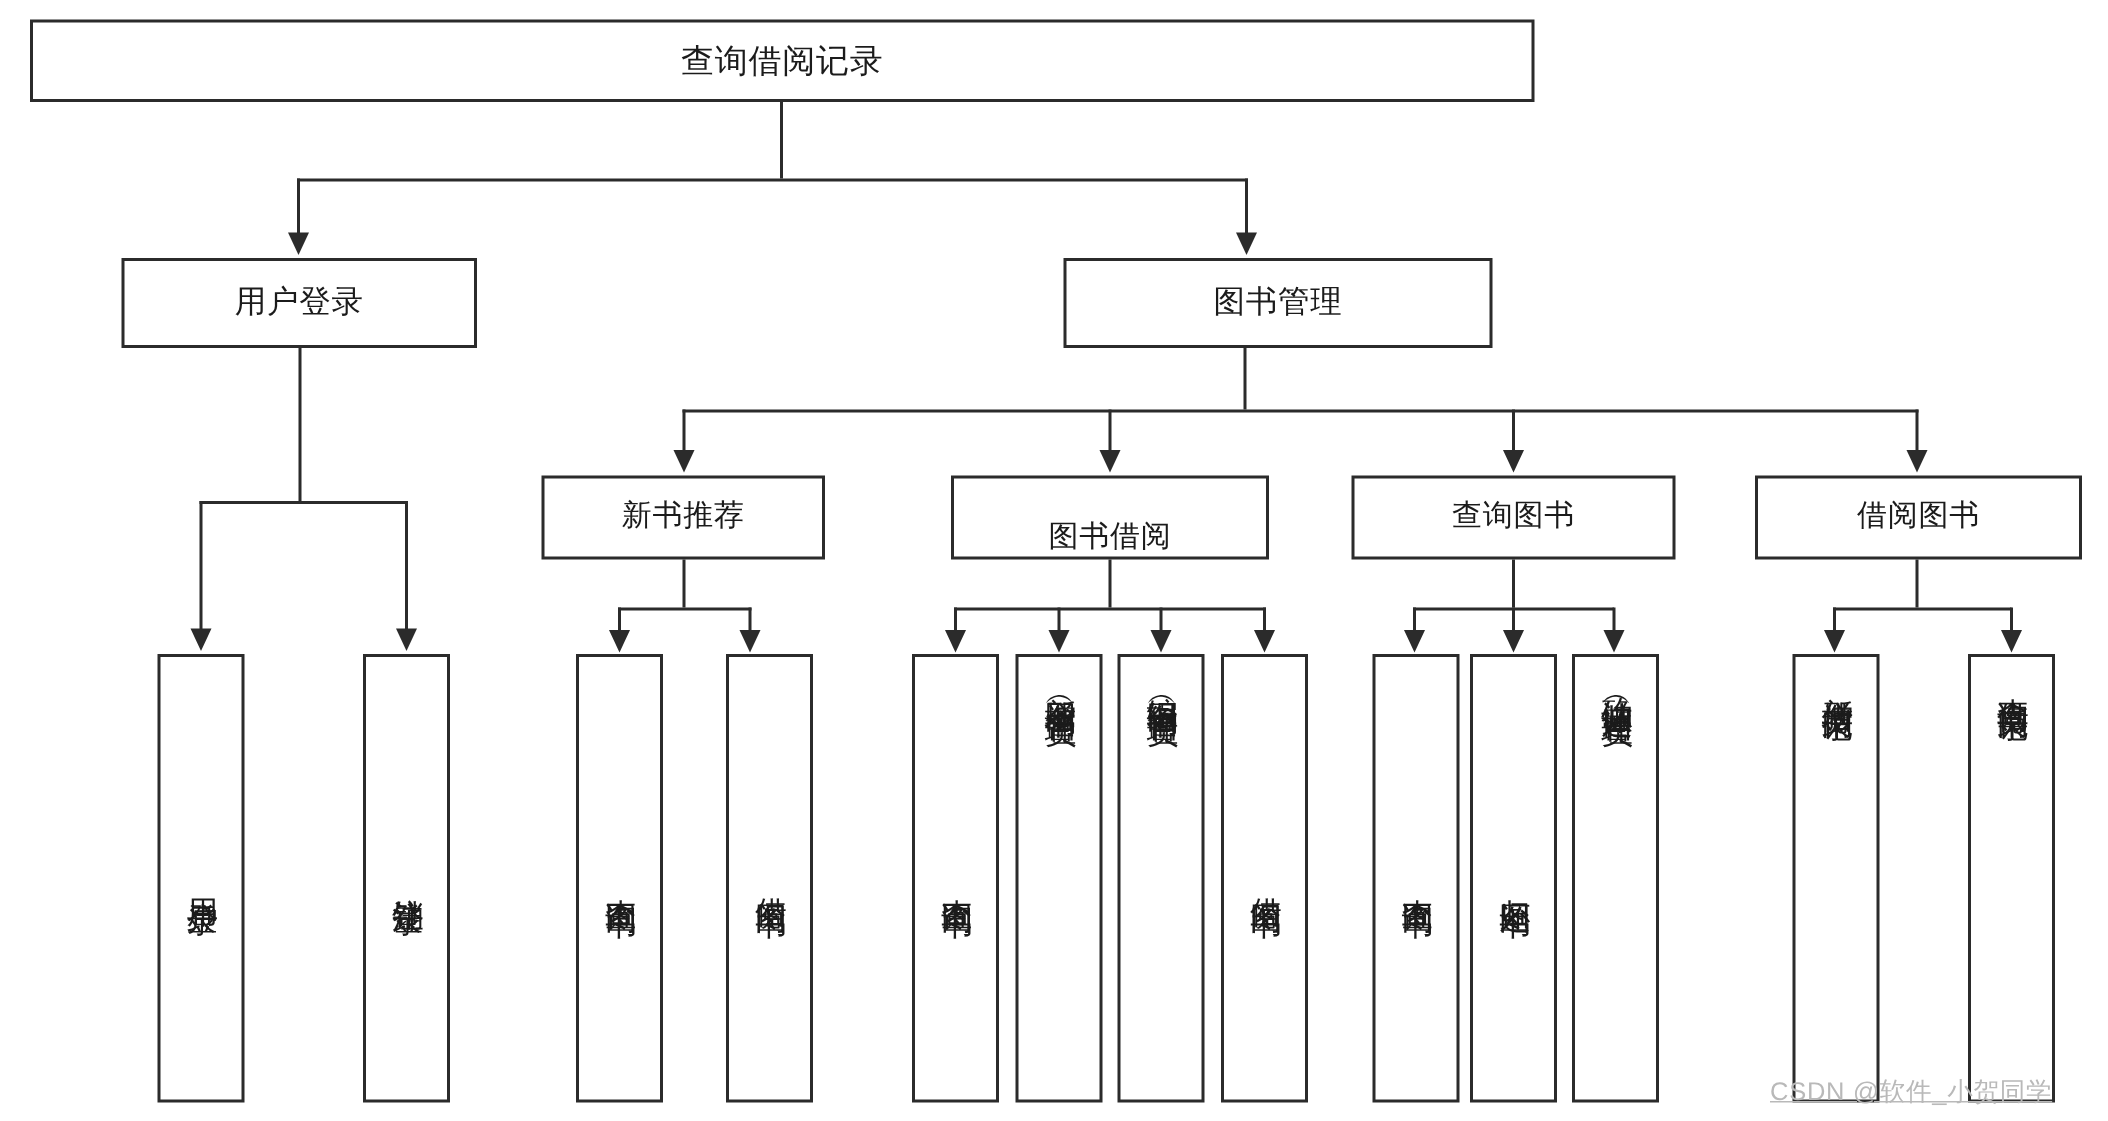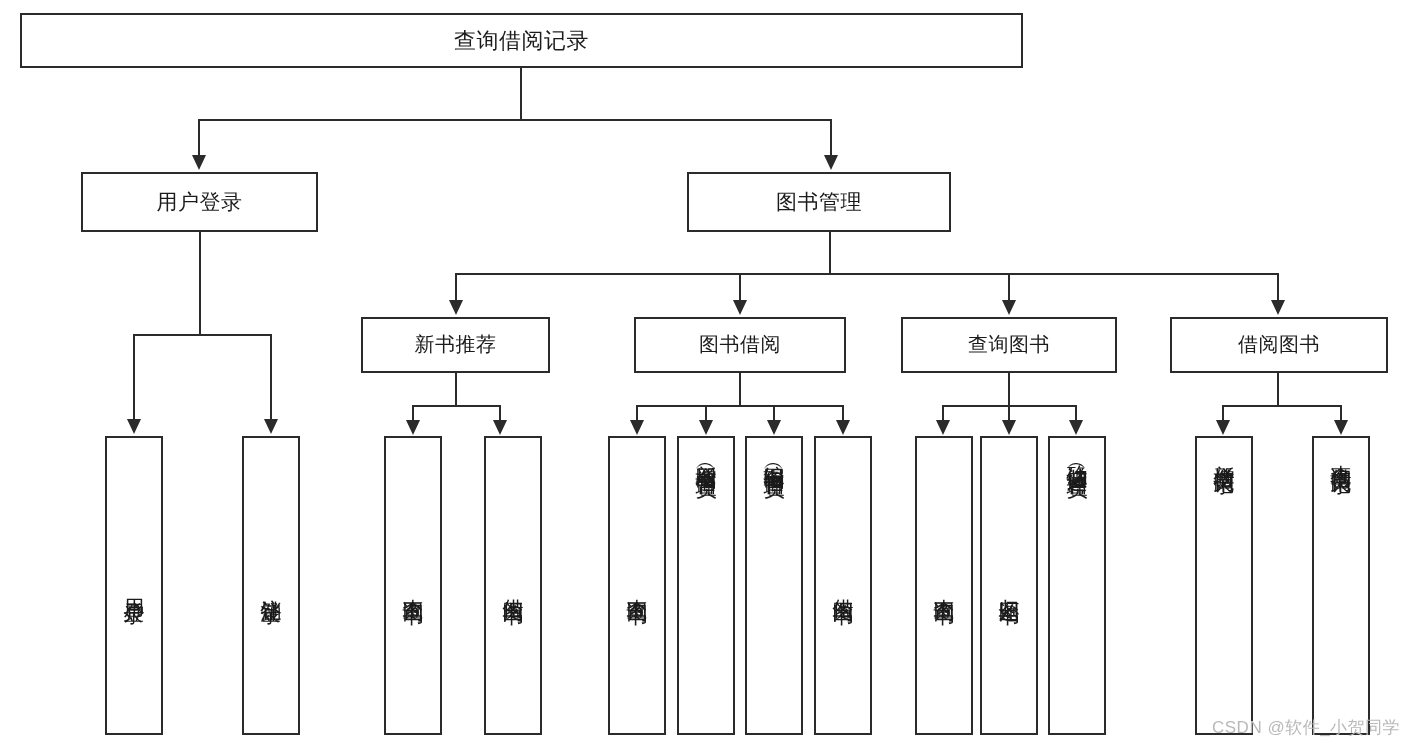--- a/index.html
+++ b/index.html
@@ -100,21 +100,21 @@
   <div class="conn v" style="left:198px; top:119px; height:38px;"></div>
   <div class="arrow" style="left:192px; top:155px;"></div>
 
   <div class="conn v" style="left:830px; top:119px; height:38px;"></div>
   <div class="arrow" style="left:824px; top:155px;"></div>
 
   <div class="node lvl1" style="left:81px; top:172px; width:237px; height:60px;">
     <span class="label">用户登录</span>
   </div>
 
-  <div class="node lvl1" style="left:687px; top:172px; width:264px; height:60px;align-items:center;">
+  <div class="node lvl1" style="left:709px; top:172px; width:286px; height:60px;align-items:center;">
     <span class="label">图书管理</span>
   </div>
 
   <div class="conn v" style="left:199px; top:232px; height:102px;"></div>
   <div class="conn h" style="left:133px; top:334px; width:138px;"></div>
   <div class="conn v" style="left:133px; top:334px; height:87px;"></div>
   <div class="arrow" style="left:127px; top:419px;"></div>
   <div class="conn v" style="left:270px; top:334px; height:87px;"></div>
   <div class="arrow" style="left:264px; top:419px;"></div>
 
@@ -125,21 +125,21 @@
   <div class="conn v" style="left:739px; top:273px; height:29px;"></div>
   <div class="arrow" style="left:733px; top:300px;"></div>
   <div class="conn v" style="left:1008px; top:273px; height:29px;"></div>
   <div class="arrow" style="left:1002px; top:300px;"></div>
   <div class="conn v" style="left:1277px; top:273px; height:29px;"></div>
   <div class="arrow" style="left:1271px; top:300px;"></div>
 
   <div class="node lvl2" style="left:361px; top:317px; width:189px; height:56px;">
     <span class="label">新书推荐</span>
   </div>
-  <div class="node lvl2" style="left:634px; top:317px; width:212px; height:56px;">
+  <div class="node lvl2" style="left:634px; top:317px; width:212px; height:56px;align-items:flex-end;">
     <span class="label">图书借阅</span>
   </div>
   <div class="node lvl2" style="left:901px; top:317px; width:216px; height:56px;">
     <span class="label">查询图书</span>
   </div>
   <div class="node lvl2" style="left:1170px; top:317px; width:218px; height:56px;">
     <span class="label">借阅图书</span>
   </div>
 
   <div class="conn v" style="left:455px; top:373px; width:2px; height:32px;"></div>
@@ -213,15 +213,15 @@
     <span class="label">确认归还（管理员）</span>
   </div>
 
   <div class="node leaf" style="left:1195px; top:436px; width:58px; height:299px;">
     <span class="label">新增借阅记录</span>
   </div>
   <div class="node leaf" style="left:1312px; top:436px; width:58px; height:299px;">
     <span class="label">查询借阅记录</span>
   </div>
 
-  <div id="watermark" style="left:1212px; top:716px;">CSDN @软件_小贺同学</div>
+  <div id="watermark" style="left:1180px; top:716px;text-decoration:underline;">CSDN @软件_小贺同学</div>
 
 </div>
 
 </body></html>

